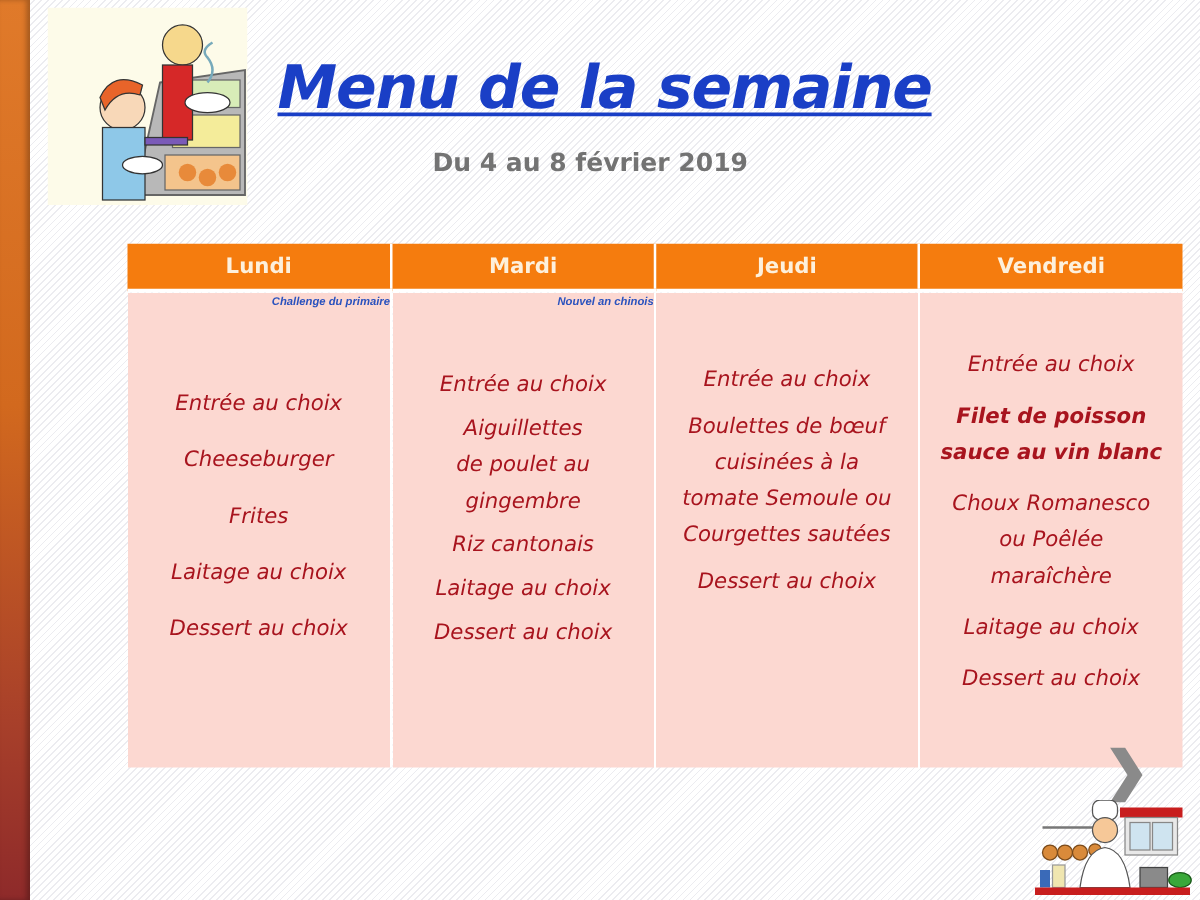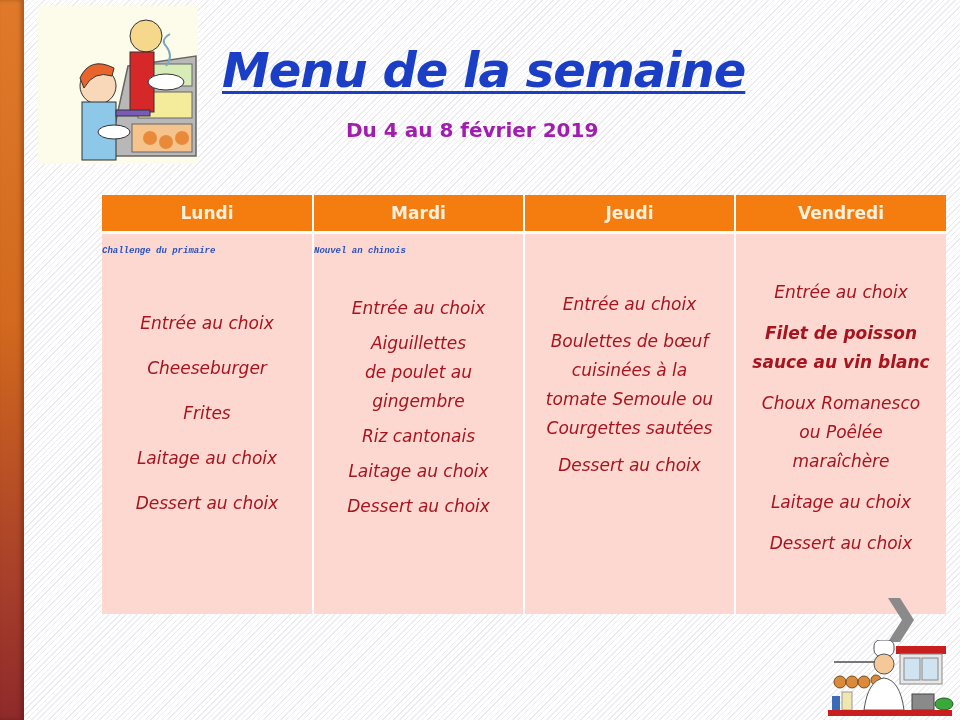--- a/index.html
+++ b/index.html
@@ -20,41 +20,41 @@
     .title {
       position: absolute; left: 222px; top: 36px; width: 590px;
       font-family: "DejaVu Sans", sans-serif; font-style: italic; font-weight: bold;
       font-size: 48px; line-height: 68px; color: #1a3fc6;
       text-decoration: underline; text-decoration-thickness: 3px; text-underline-offset: 4px;
       letter-spacing: -1px; white-space: nowrap;
     }
     .subtitle {
       position: absolute; left: 346px; top: 118px;
       font-family: "DejaVu Sans", sans-serif; font-weight: bold; font-size: 20px;
-      color: #a21caf; white-space: nowrap;
+      color: #737373; white-space: nowrap;
     }
     .menu-table {
       position: absolute; left: 102px; top: 195px; width: 844px;
       border-collapse: collapse; table-layout: fixed;
     }
     .menu-table th {
       background: #f57c0e; color: #fdf0dc; font-weight: bold;
       font-family: "DejaVu Sans", sans-serif; font-size: 17px;
       height: 36px; padding: 0; border-right: 2px solid #ffffff;
       border-bottom: 3px solid #ffffff;
     }
     .menu-table th:last-child { border-right: none; }
     .menu-table td {
       background: #fcd8d1; vertical-align: top; padding: 0;
       height: 380px; border-right: 2px solid #ffffff; position: relative;
     }
     .menu-table td:last-child { border-right: none; }
     .note {
-      text-align: left; font-family: Liberation Mono, monospace; font-style: italic;
-      font-weight: bold; font-size: 9px; color: #2a52be; margin-top: 12px; height: 12px;
+      text-align: right; font-family: Liberation Sans, sans-serif; font-style: italic;
+      font-weight: bold; font-size: 9px; color: #2a52be; margin-top: 2px; height: 12px;
     }
     .dishes {
       position: absolute; left: 0; right: 0; text-align: center;
       font-family: "DejaVu Sans", sans-serif; font-style: italic;
       font-size: 17px; color: #a8141e;
     }
     .dish { line-height: 29px; margin-bottom: 16px; }
     .dish.multi { line-height: 29px; }
     .col-lundi .dishes { top: 75px; }
     .col-mardi .dishes { top: 60px; }

